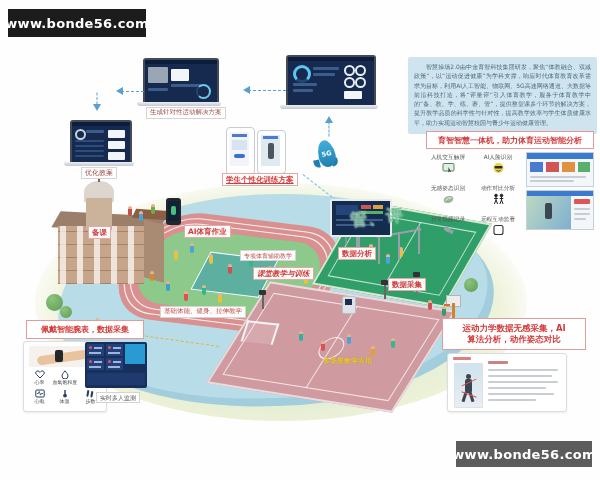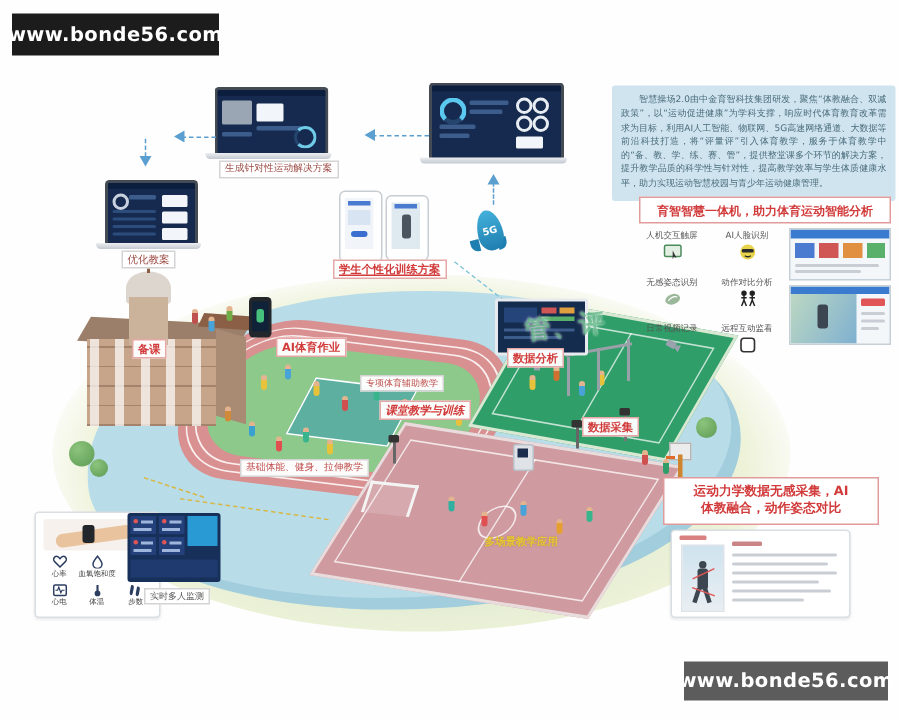--- a/index.html
+++ b/index.html
@@ -219,21 +219,21 @@
   <div class="dash dashy" style="left:230px;top:352px;width:118px;transform:rotate(-6deg);"></div>
   <div class="dash dashy" style="left:300px;top:322px;width:108px;transform:rotate(13deg);"></div>
   <div class="dash dashy" style="left:96px;top:318px;width:42px;transform:rotate(18deg);"></div>
   <div class="dash dashg" style="left:412px;top:248px;width:46px;transform:rotate(38deg);"></div>
   <div class="dash dashg" style="left:420px;top:310px;width:38px;transform:rotate(15deg);"></div>
 
   <div class="lbl lbl-red" style="left:88px;top:226px;font-size:7.5px;">备课</div>
   <div class="lbl lbl-red" style="left:184px;top:225px;font-size:7.5px;">AI体育作业</div>
   <div class="lbl" style="left:240px;top:250px;font-size:6px;color:#c05050;">专项体育辅助教学</div>
   <div class="lbl lbl-red" style="left:253px;top:267px;font-size:7.5px;font-style:italic;">课堂教学与训练</div>
-  <div class="lbl lbl-red" style="left:338px;top:232px;font-size:7.5px;text-align:right;">数据分析</div>
+  <div class="lbl lbl-red" style="left:338px;top:247px;font-size:7.5px;text-align:right;">数据分析</div>
   <div class="lbl lbl-red" style="left:388px;top:278px;font-size:7.5px;">数据采集</div>
   <div class="lbl" style="left:160px;top:306px;font-size:6.5px;color:#c05050;">基础体能、健身、拉伸教学</div>
   <div class="lbl lbl-plain" style="left:320px;top:356px;font-size:7px;font-weight:bold;color:#e8c832;text-shadow:0 0 1px rgba(120,90,0,.4);">多场景教学应用</div>
 
   <div class="abs" style="left:408px;top:57px;width:189px;height:77px;background:#cfe4ef;border-radius:2px;z-index:25;">
     <div style="position:absolute;left:6px;top:5px;right:6px;bottom:5px;font-size:6px;line-height:1.55;color:#4a6b7a;text-align:justify;overflow:hidden;text-indent:12px;">智慧操场2.0由中金育智科技集团研发，聚焦“体教融合、双减政策”，以“运动促进健康”为学科支撑，响应时代体育教育改革需求为目标，利用AI人工智能、物联网、5G高速网络通道、大数据等前沿科技打造，将“评量评”引入体育教学，服务于体育教学中的“备、教、学、练、赛、管”，提供整堂课多个环节的解决方案，提升教学品质的科学性与针对性，提高教学效率与学生体质健康水平，助力实现运动智慧校园与青少年运动健康管理。</div>
   </div>
 
   <div class="hdr" style="left:426px;top:131px;width:166px;height:16px;font-size:8px;">
     <span>育智智慧一体机，助力体育运动智能分析</span>
@@ -301,20 +301,23 @@
   <div class="shot" style="left:526px;top:190px;width:66px;height:38px;">
     <div class="abs" style="left:0;top:0;right:0;height:5px;background:#3a7bd0;"></div>
     <div class="abs" style="left:0;top:5px;width:44px;bottom:0;background:linear-gradient(120deg,#bcd8c2,#7fb0d0);"></div>
     <div class="abs" style="left:18px;top:12px;width:7px;height:16px;background:#3c4650;border-radius:2px;"></div>
     <div class="abs" style="left:47px;top:8px;width:16px;height:5px;background:#e05555;border-radius:1px;"></div>
     <div class="bar" style="left:47px;top:17px;width:16px;"></div>
     <div class="bar" style="left:47px;top:22px;width:16px;"></div>
     <div class="bar" style="left:47px;top:27px;width:12px;"></div>
   </div>
 
+  <div class="hdr" style="left:26px;top:320px;width:116px;height:17px;font-size:8px;">
+    <span>佩戴智能腕表，数据采集</span>
+  </div>
   <div class="panelcard" style="left:23px;top:341px;width:82px;height:69px;">
     <div class="abs" style="left:5px;top:4px;width:71px;height:21px;background:#f6f1ec;border-radius:2px;overflow:hidden;">
       <div class="abs" style="left:8px;top:7px;width:52px;height:9px;background:#e9c29e;border-radius:5px;transform:rotate(-8deg);"></div>
       <div class="abs" style="left:26px;top:4px;width:8px;height:12px;background:#23262b;border-radius:2px;"></div>
     </div>
     <div class="abs" style="left:3px;top:28px;width:76px;display:grid;grid-template-columns:1fr 1fr 1fr;row-gap:3px;">
       <div class="metric">
         <svg width="10" height="9" viewBox="0 0 10 9">
             <path d="M5 8 1.4 4.4a2 2 0 1 1 3-2.6L5 2.4l.6-.6a2 2 0 1 1 3 2.6z" fill="none" stroke="#2c3e60" stroke-width="1"></path>
           </svg>
@@ -377,21 +380,21 @@
         <i class="abs" style="left:2px;top:2px;width:3px;height:3px;border-radius:50%;background:#e05555;"></i>
         <i class="abs" style="left:7px;top:3px;width:8px;height:1.5px;background:#9fb6dc;"></i>
         <i class="abs" style="left:2px;top:8px;width:12px;height:1.5px;background:#9fb6dc;"></i>
       </div>
     <div class="abs" style="left:2px;top:31px;width:58px;height:12px;background:#1e3a6e;"></div>
   </div>
   <div class="lbl" style="left:96px;top:392px;font-size:6px;color:#555;">实时多人监测</div>
 
   <div class="hdr" style="left:442px;top:318px;width:142px;height:30px;font-size:8.5px;flex-direction:column;line-height:1.3;">
     <span>运动力学数据无感采集，AI</span>
-    <span>体教融合，动作姿态对比</span>
+    <span>算法分析，动作姿态对比</span>
   </div>
   <div class="panelcard" style="left:447px;top:353px;width:118px;height:57px;">
     <div class="abs" style="left:5px;top:3px;width:18px;height:3px;background:#d98080;border-radius:1px;"></div>
     <div class="abs" style="left:6px;top:9px;width:27px;height:43px;background:linear-gradient(#cfe3ee,#e9eef2);border:1px solid #dde3e8;">
       <div class="abs" style="left:11px;top:10px;width:5px;height:5px;border-radius:50%;background:#3c4650;"></div>
       <div class="abs" style="left:10px;top:15px;width:7px;height:14px;background:#3c4650;border-radius:2px;"></div>
       <div class="abs" style="left:8px;top:28px;width:3px;height:10px;background:#3c4650;transform:rotate(18deg);"></div>
       <div class="abs" style="left:15px;top:28px;width:3px;height:10px;background:#3c4650;transform:rotate(-18deg);"></div>
       <div class="abs" style="left:6px;top:18px;width:16px;height:1px;background:#e05555;transform:rotate(-25deg);"></div>
       <div class="abs" style="left:6px;top:30px;width:16px;height:1px;background:#e05555;transform:rotate(20deg);"></div>

